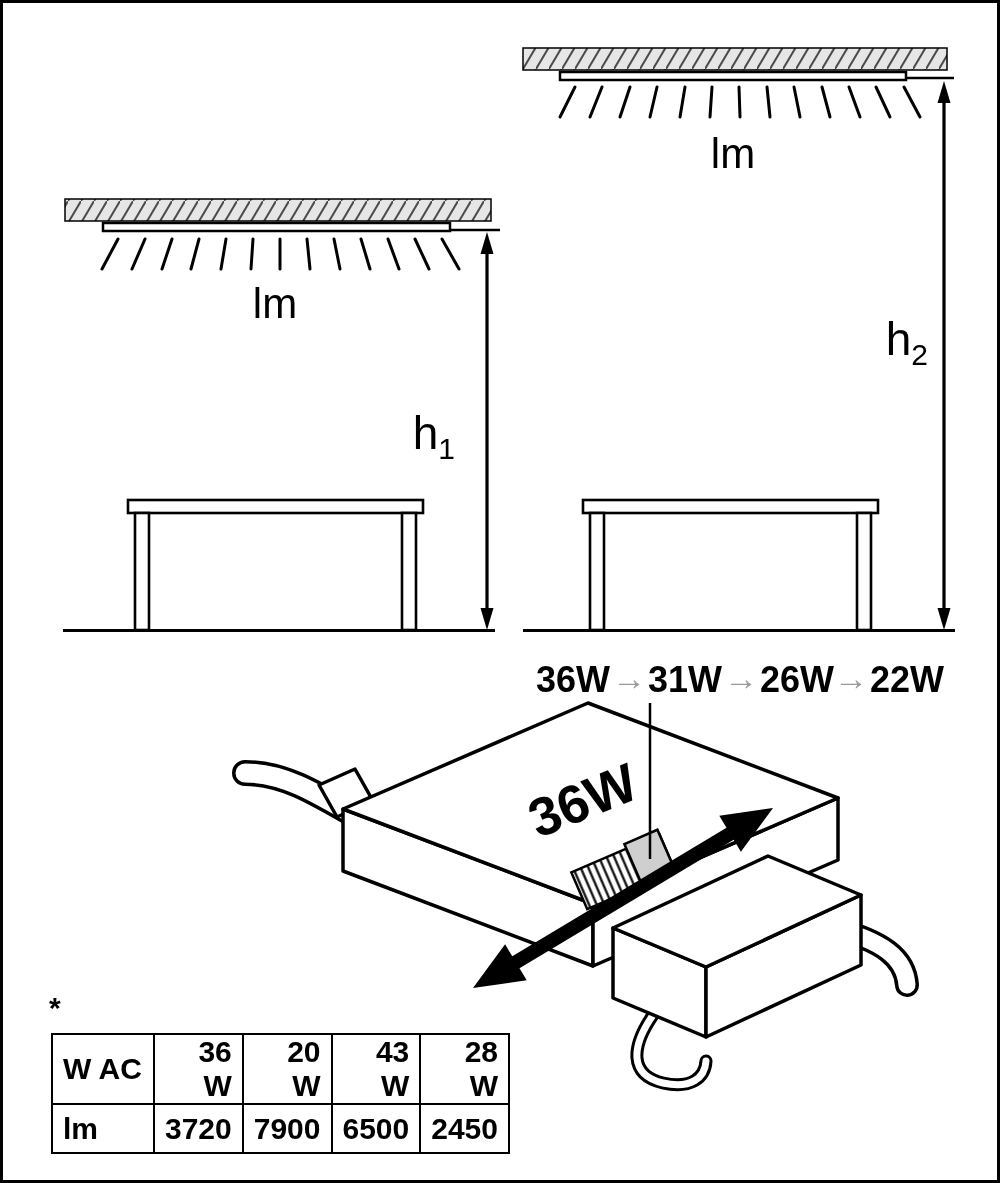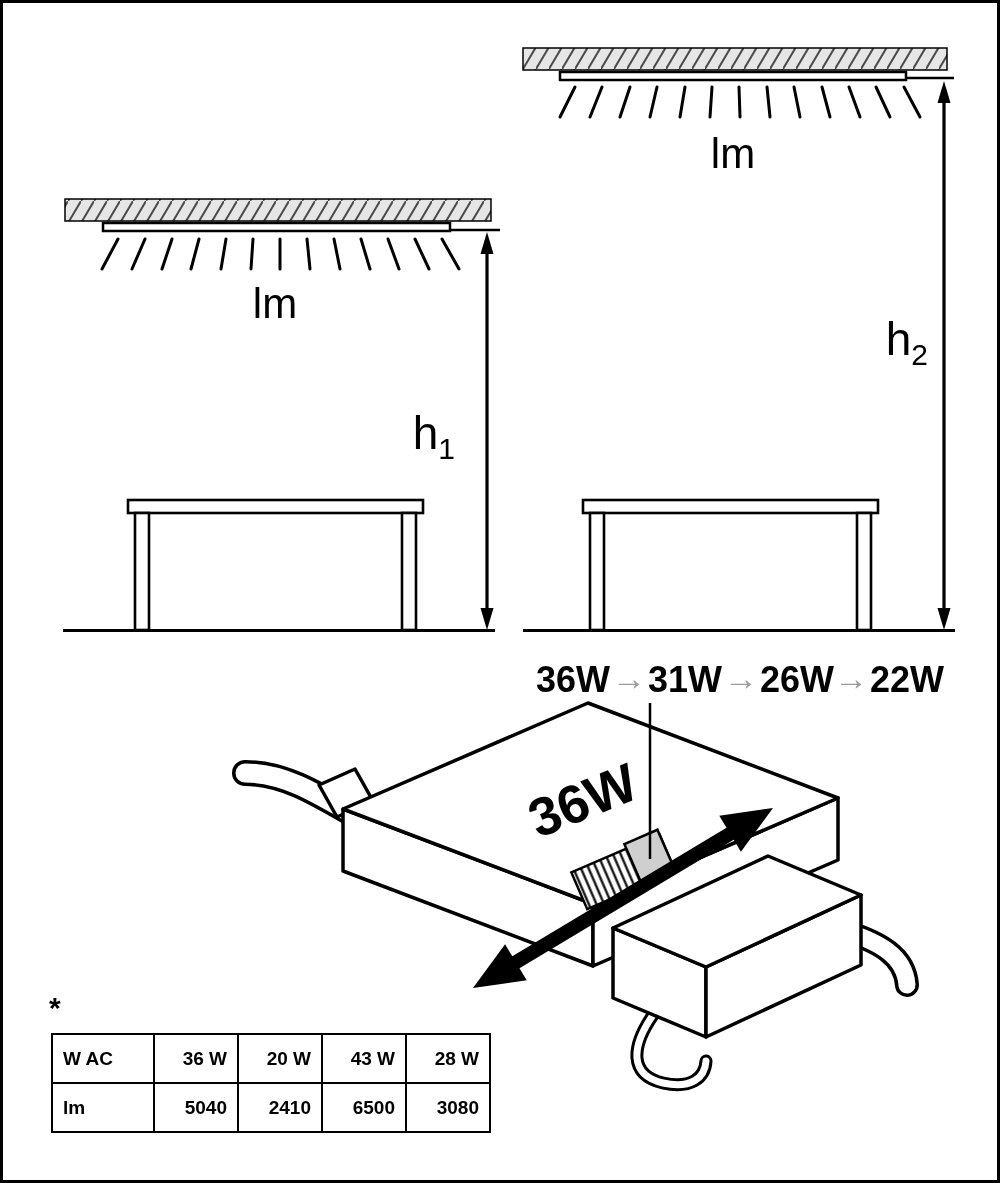--- a/index.html
+++ b/index.html
@@ -15,21 +15,21 @@
   .dimline { stroke:#000; stroke-width:3.2; }
   .dimhead { fill:#000; }
   .edge { fill:#fff; stroke:#000; stroke-width:3.5; stroke-linejoin:round; }
   .furn { fill:#fff; stroke:#000; stroke-width:2.6; }
   .footnote {
     position:absolute; left:46px; top:988px;
     font-size:30px; font-weight:700; color:#000;
   }
   .spec {
     position:absolute; left:48px; top:1030px;
-    border-collapse:collapse; font-size:19px; color:#000; background:#fff;
+    border-collapse:collapse; font-size:30px; color:#000; background:#fff;
   }
   .spec th, .spec td {
     border:2.5px solid #000; height:47px; vertical-align:middle; padding:0 10px;
   }
   .spec th { text-align:left; font-weight:700; width:80px; }
   .spec td { text-align:right; width:62px; font-weight:700; }
 </style>
 </head>
 <body>
 
@@ -181,21 +181,21 @@
   <tbody>
         <tr>
     <th>W AC</th>
     <td>36 W</td>
     <td>20 W</td>
     <td>43 W</td>
     <td>28 W</td>
   </tr>
   <tr>
     <th>lm</th>
-    <td>5040</td>
-    <td>2410</td>
+    <td>3720</td>
+    <td>7900</td>
     <td>6500</td>
-    <td>3080</td>
+    <td>2450</td>
   </tr>
 </tbody>
     </table>
 
 </div>
 
 </body></html>

